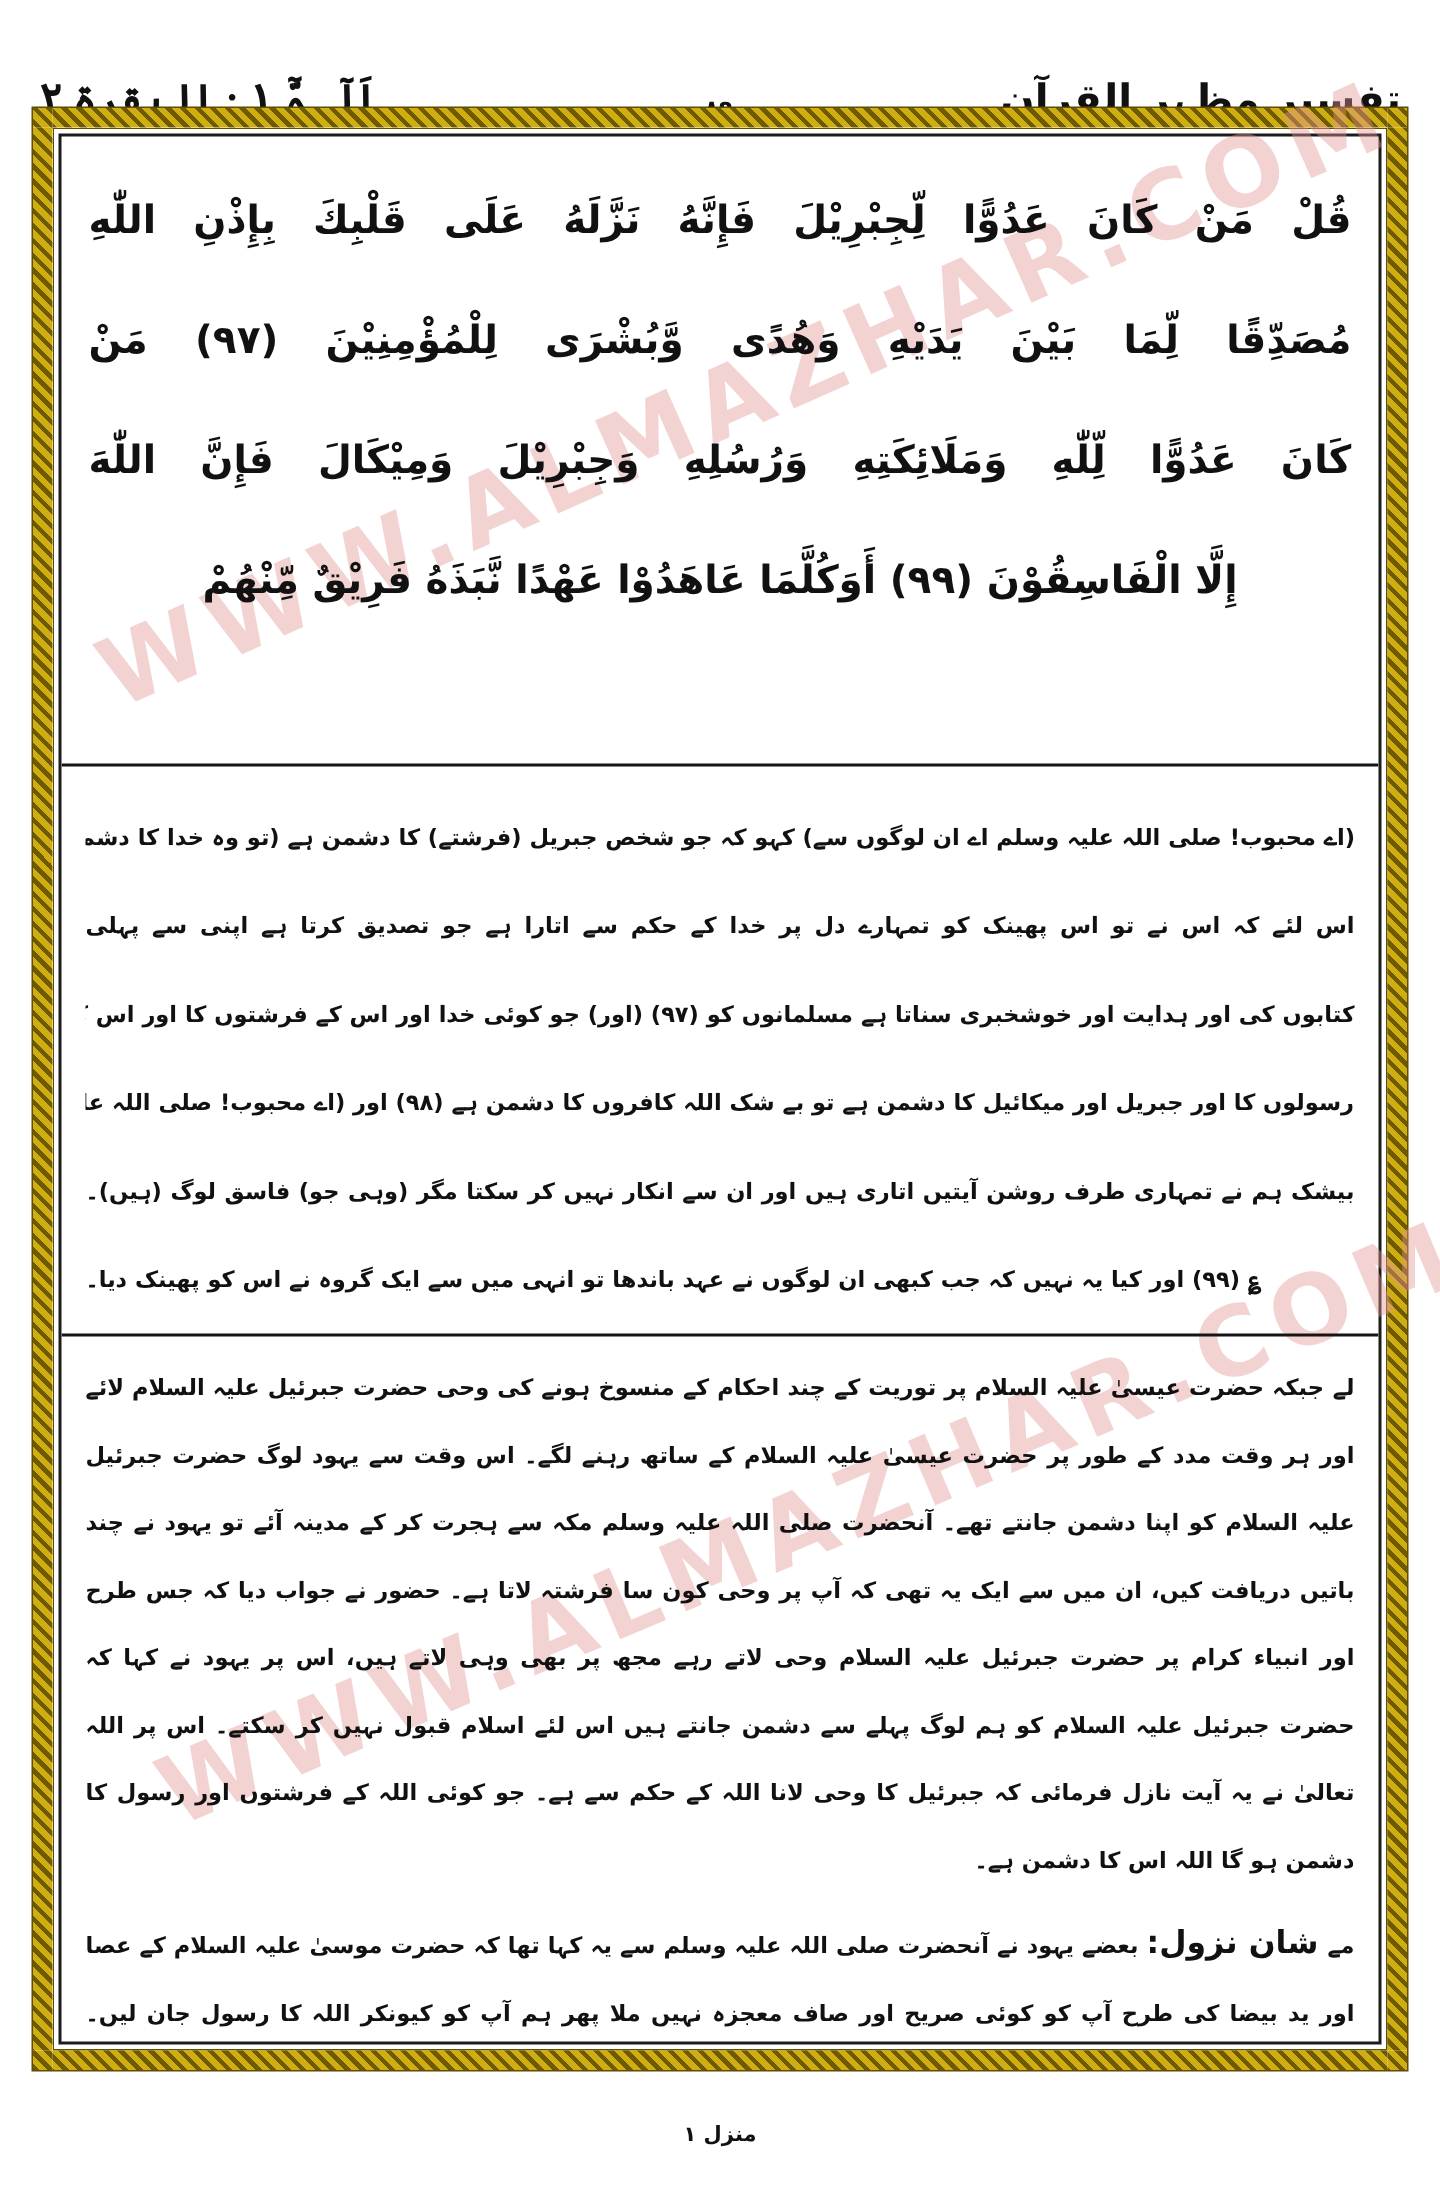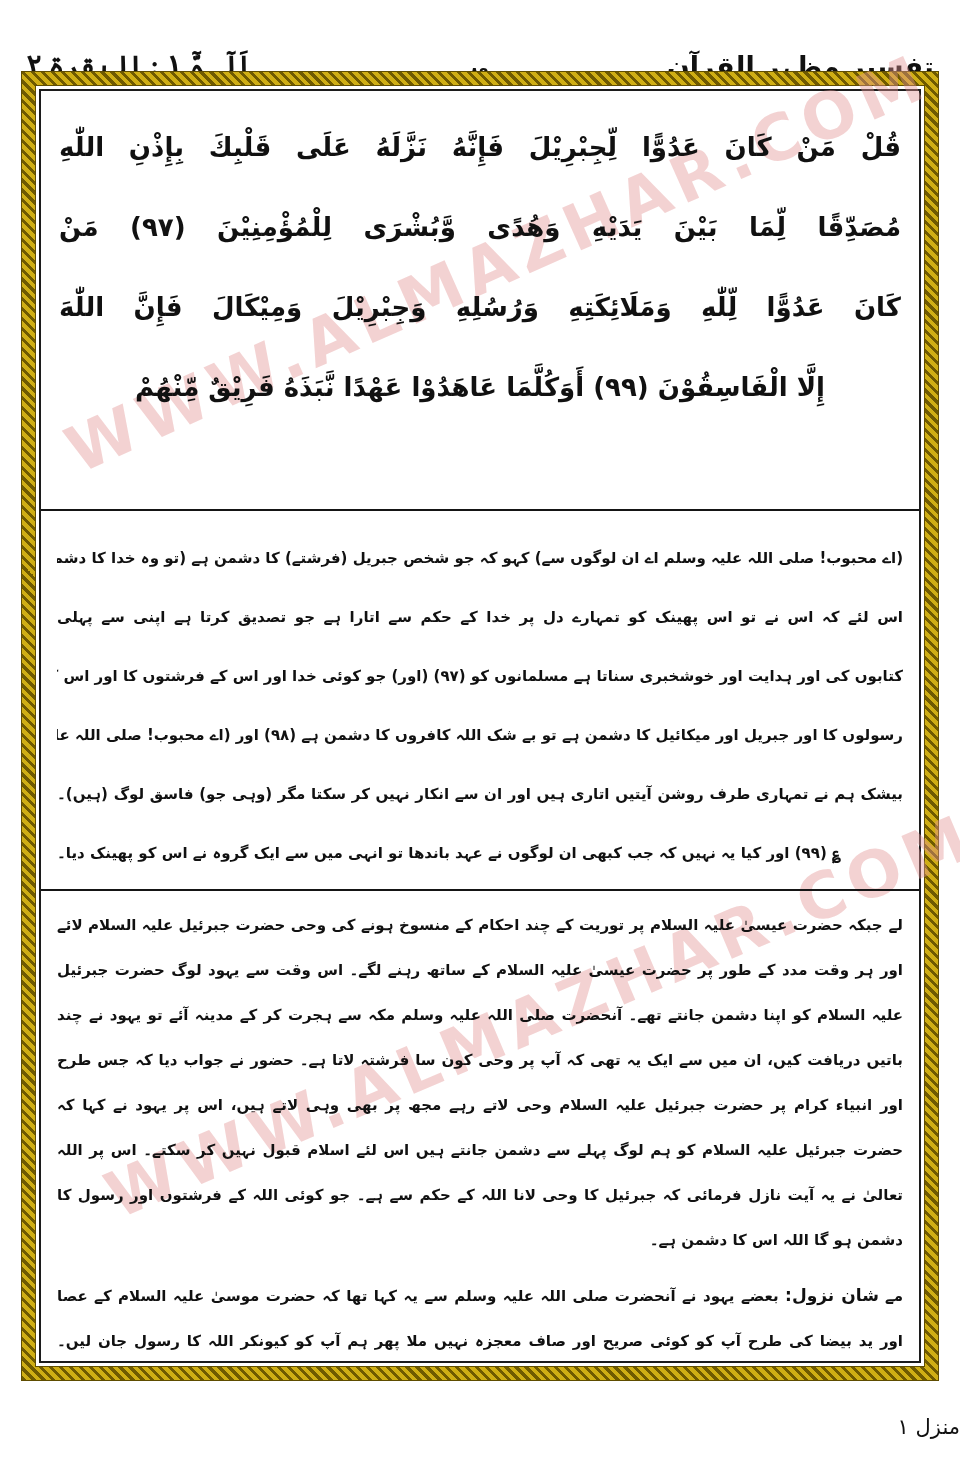--- a/index.html
+++ b/index.html
@@ -53,25 +53,25 @@
   
   .commentary-section{
     flex:1;box-sizing:border-box;padding:12px 16px 0 16px;
     direction:rtl;position:relative;z-index:2;overflow:hidden;
   }
   .commentary-para{
     font-size:15px;font-weight:bold;line-height:45px;margin:0 0 10px 0;
     text-align:justify;
   }
   .commentary-para .note-marker{padding-left:6px;}
-  .commentary-para .note-label{font-size:17px;}
+  .commentary-para .note-label{font-size:21px;}
   
   .page-footer{
     position:absolute;left:0;right:0;bottom:14px;height:34px;
-    font-size:21px;font-weight:normal;direction:rtl;
+    text-align:center;font-size:14px;font-weight:bold;direction:rtl;
   }
   
   .watermark{
     position:absolute;z-index:1;pointer-events:none;
     font-size:64px;font-weight:bold;letter-spacing:7px;
     color:rgba(226,148,148,0.42);white-space:nowrap;
     font-family:"DejaVu Sans",sans-serif;direction:ltr;
   }
   .wm-top{left:55px;top:420px;transform:rotate(-24deg);transform-origin:left top;}
   .wm-bottom{left:95px;top:1165px;transform:rotate(-23deg);transform-origin:left top;}

